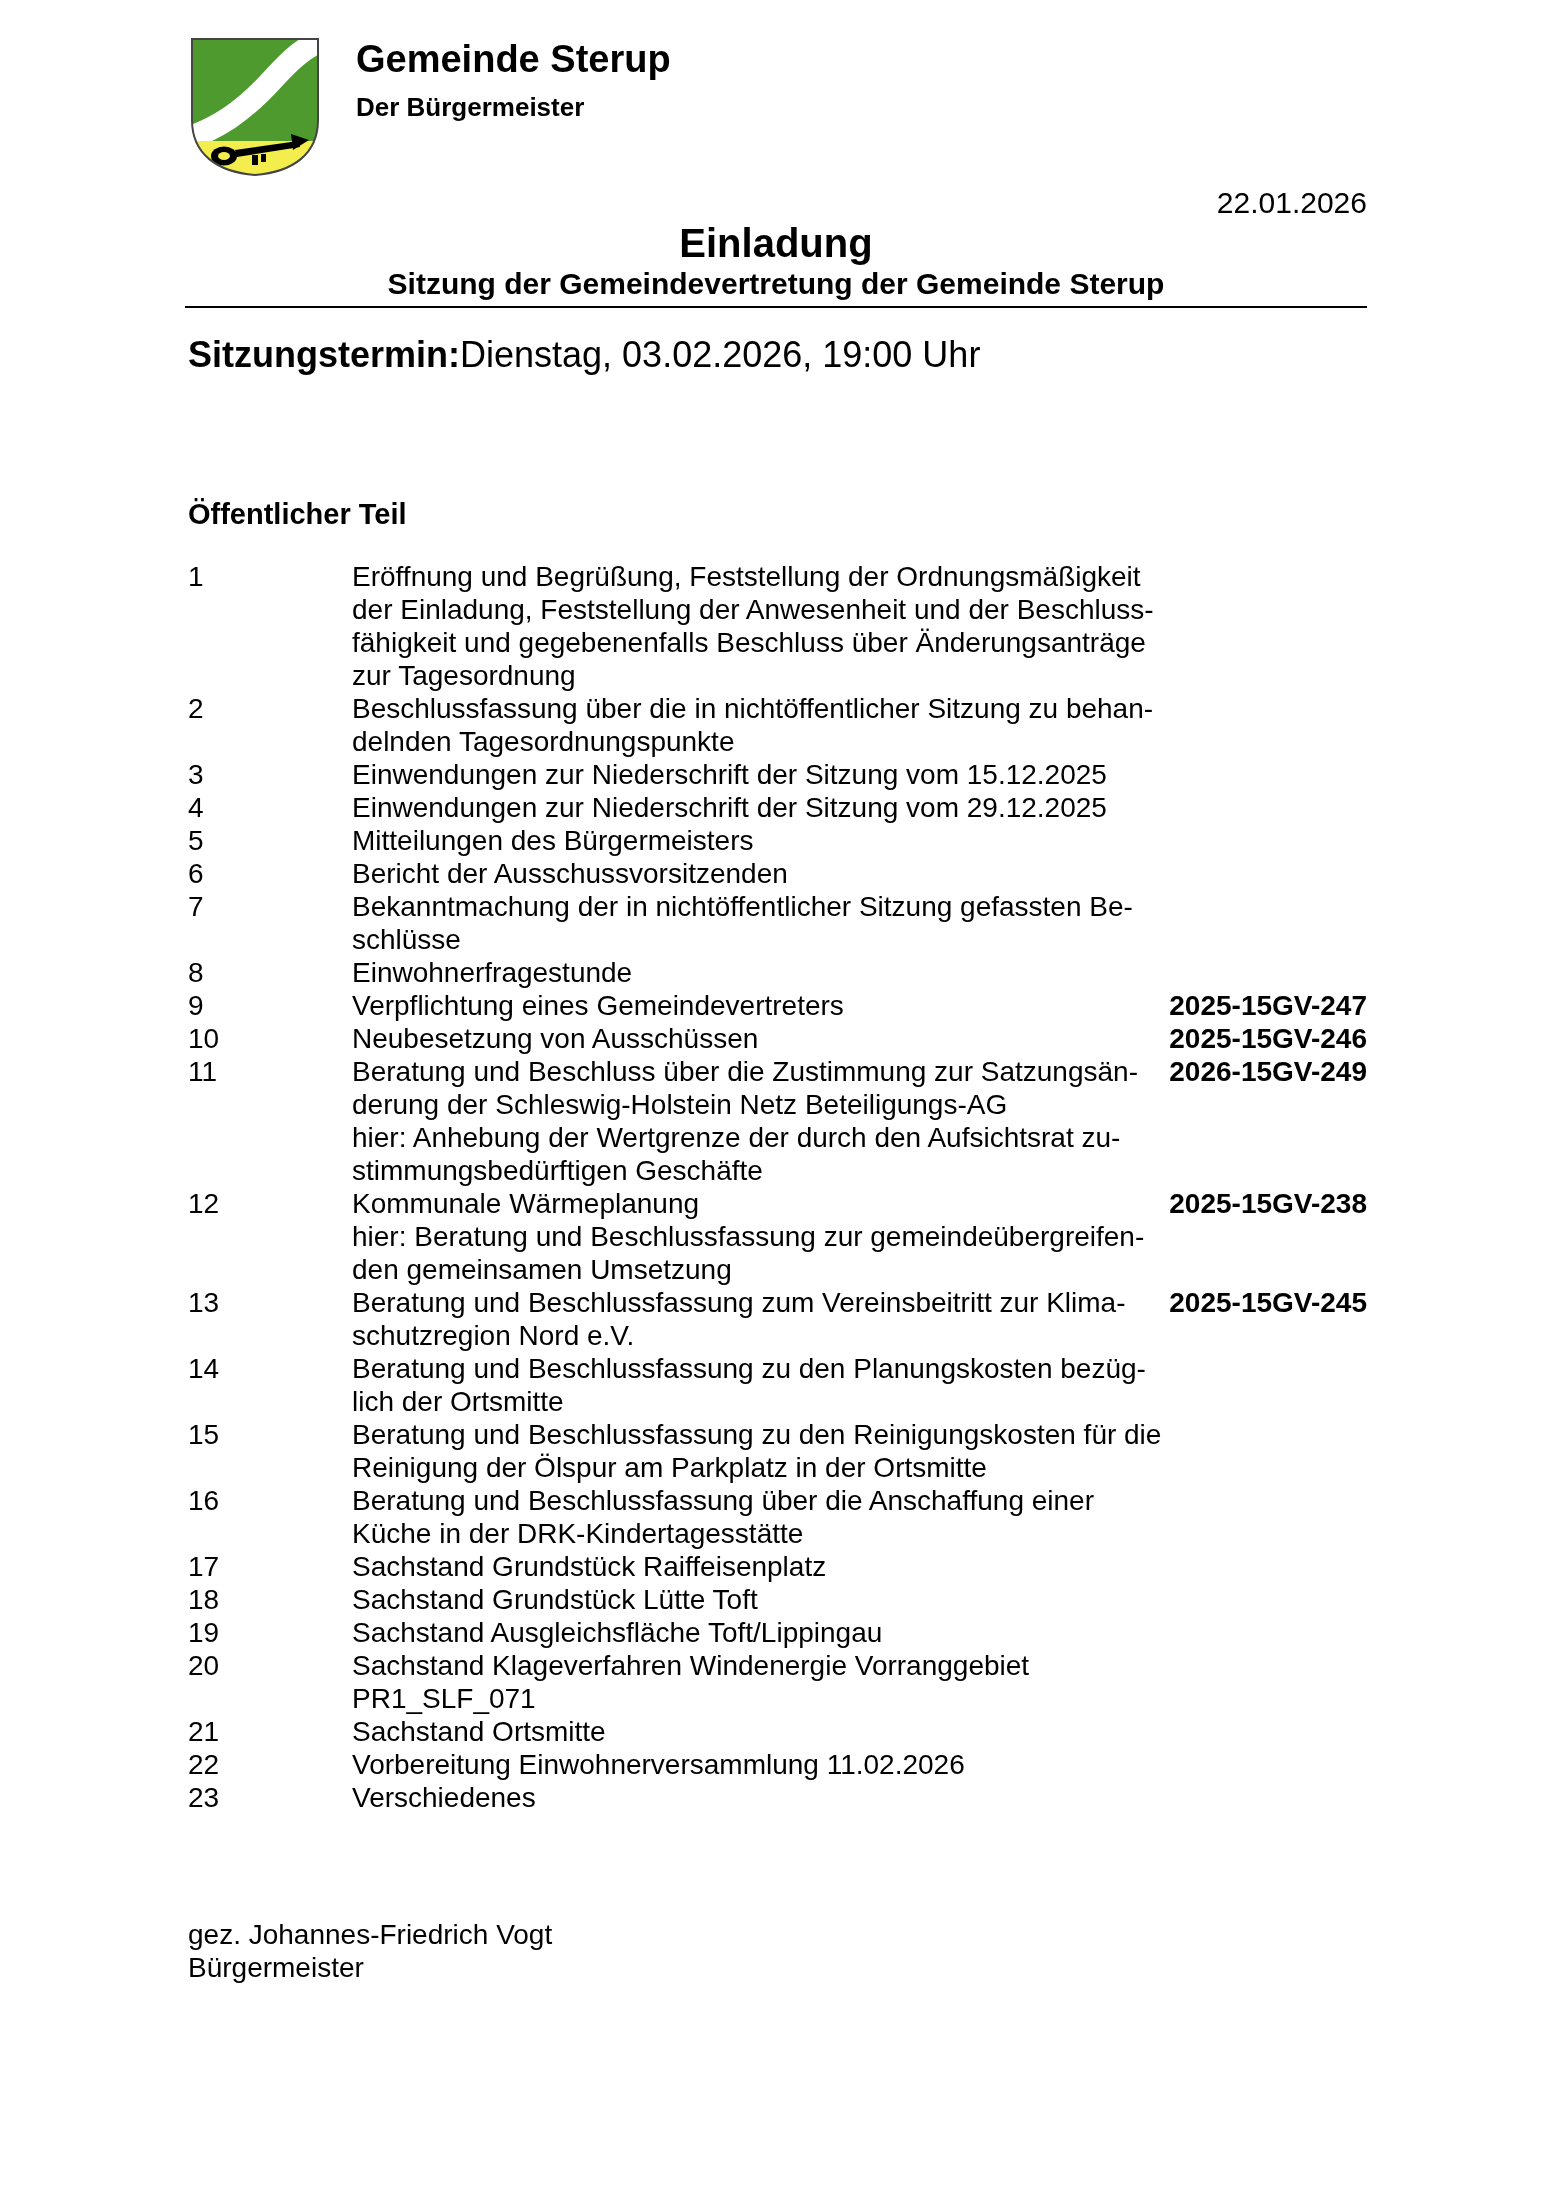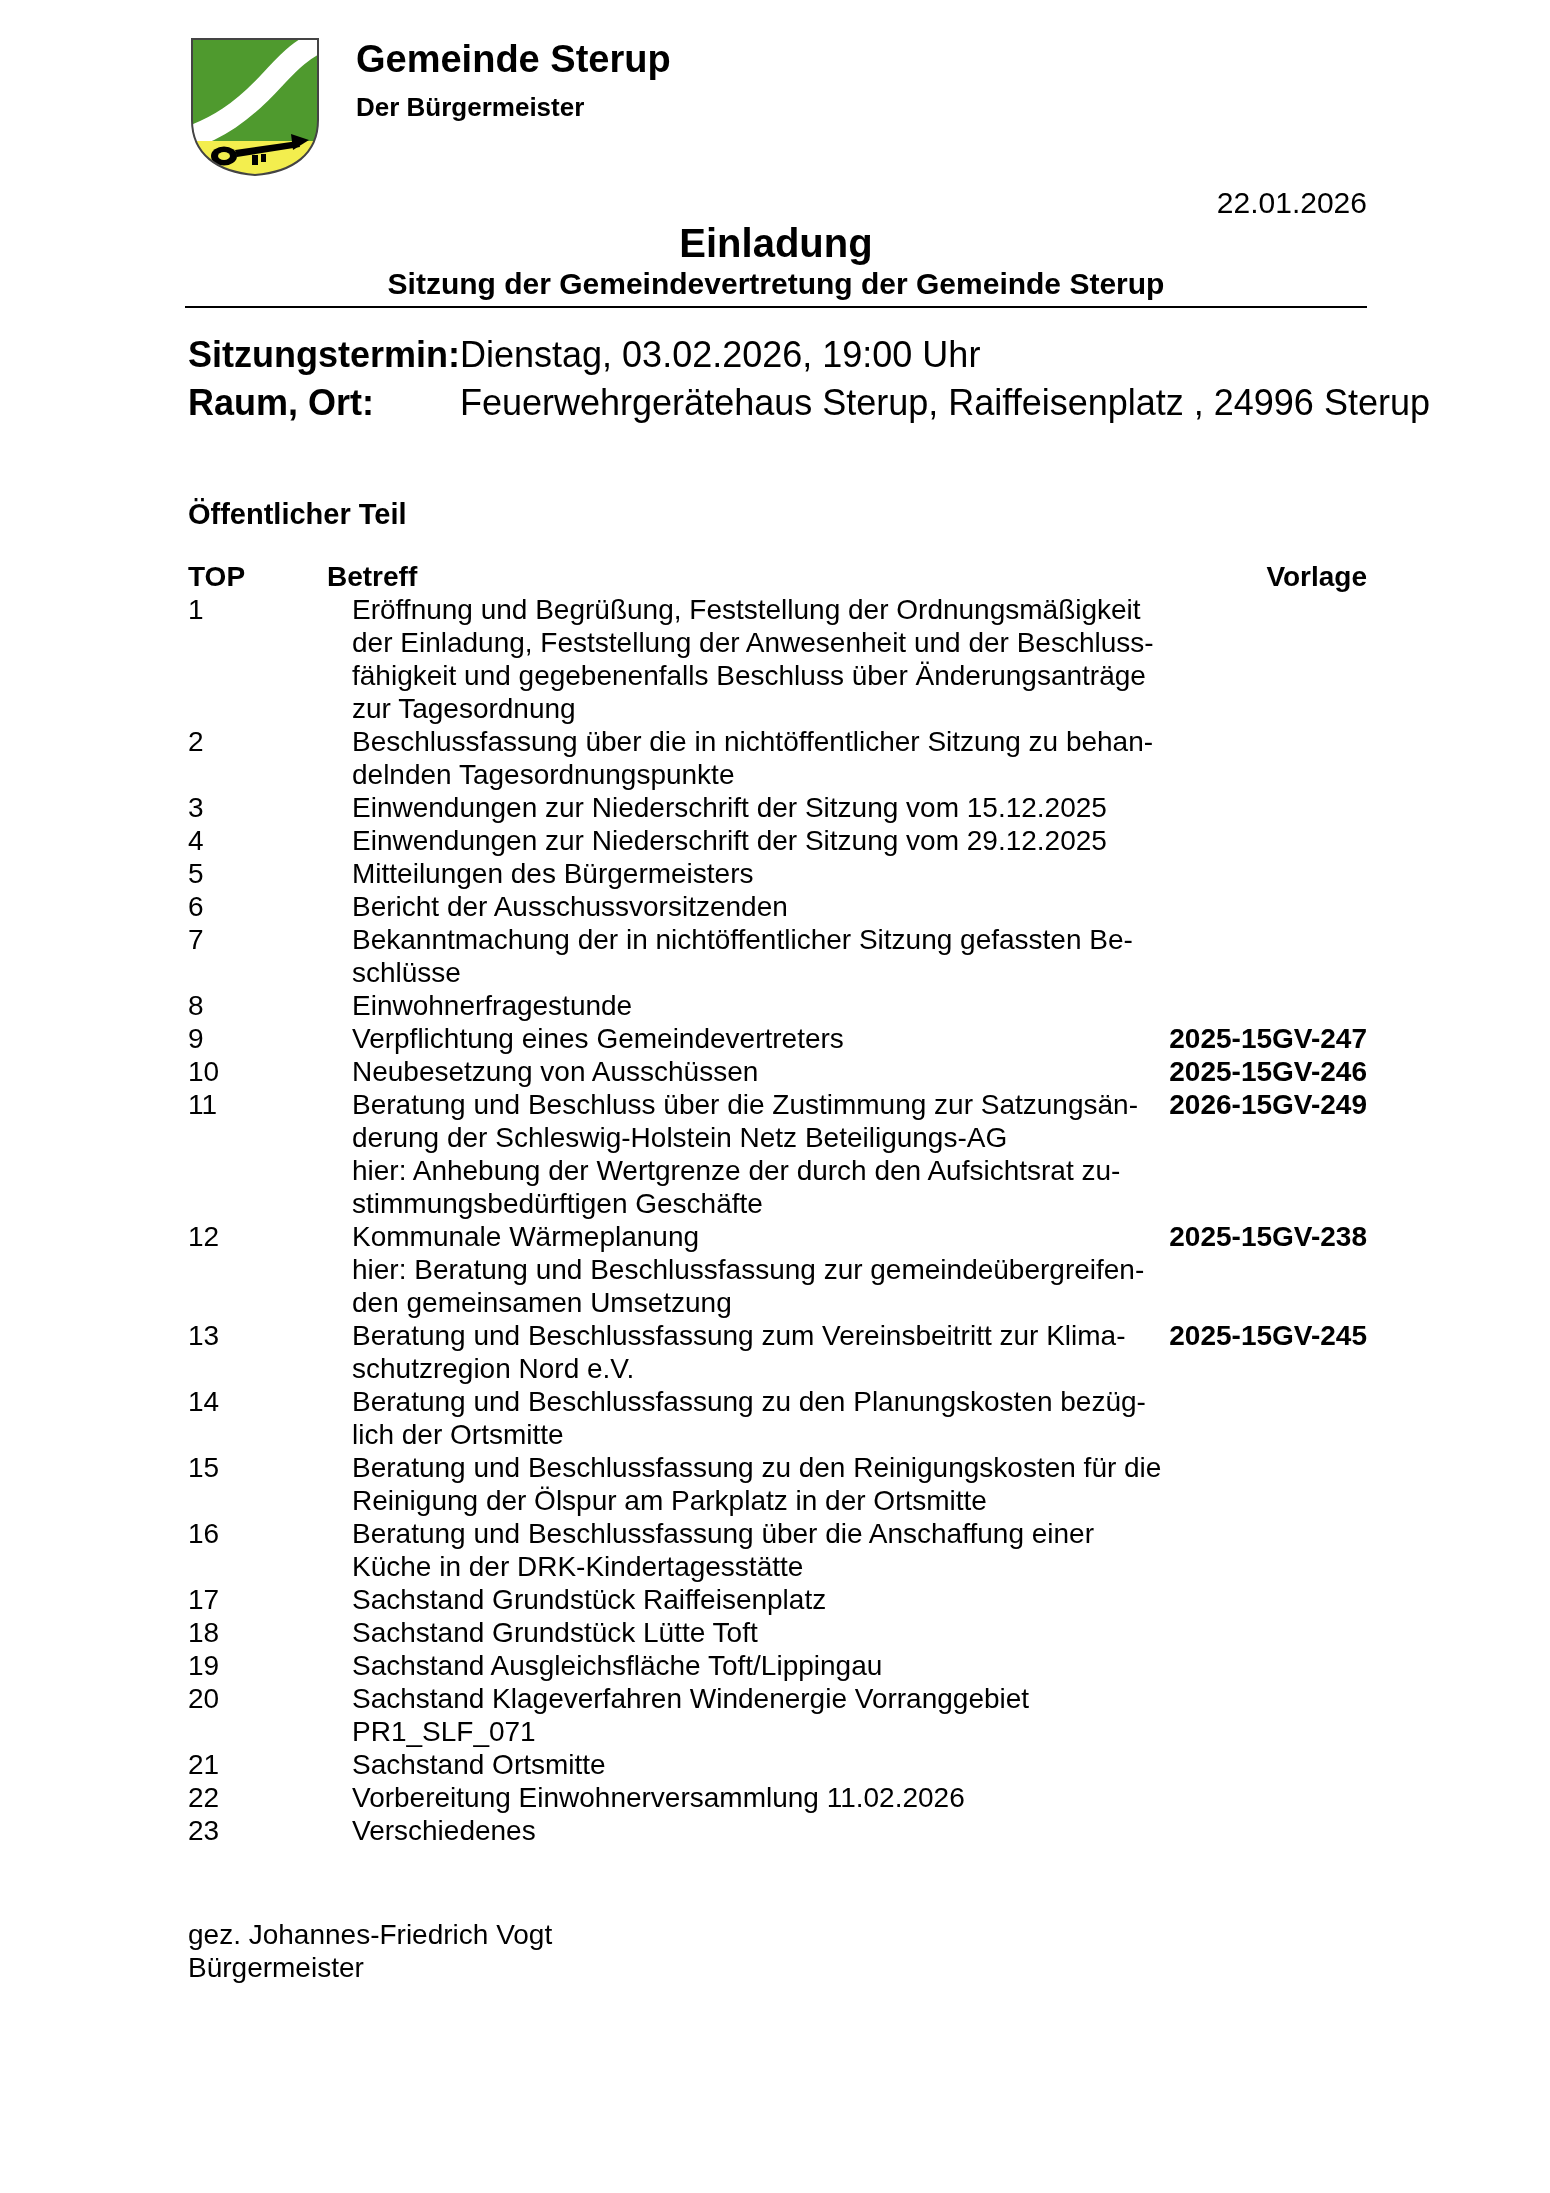--- a/index.html
+++ b/index.html
@@ -74,34 +74,25 @@
   <div class="title-block">
     <div class="doc-title">Einladung</div>
     <div class="doc-subtitle">Sitzung der Gemeindevertretung der Gemeinde Sterup</div>
   </div>
 
   <div class="meeting">
     <div class="meeting-row">
       <div class="meeting-label">Sitzungstermin:</div>
       <div class="meeting-value">Dienstag, 03.02.2026, 19:00 Uhr</div>
     </div>
-    <div class="meeting-row">
-      <div class="meeting-label">Raum, Ort:</div>
-      <div class="meeting-value">Feuerwehrgerätehaus Sterup, Raiffeisenplatz , 24996 Sterup</div>
-    </div>
   </div>
 
   <div class="section-title">Öffentlicher Teil</div>
 
   <div class="agenda">
-    <div class="agenda-row agenda-head">
-      <div>TOP</div>
-      <div>Betreff</div>
-      <div class="vorlage">Vorlage</div>
-    </div>
     <div>
   <div class="agenda-row">
     <div class="topnum">1</div>
     <div class="betreff">Eröffnung und Begrüßung, Feststellung der Ordnungsmäßigkeit
 der Einladung, Feststellung der Anwesenheit und der Beschluss-
 fähigkeit und gegebenenfalls Beschluss über Änderungsanträge
 zur Tagesordnung</div>
     <div class="vorlage"></div>
   </div>
 

